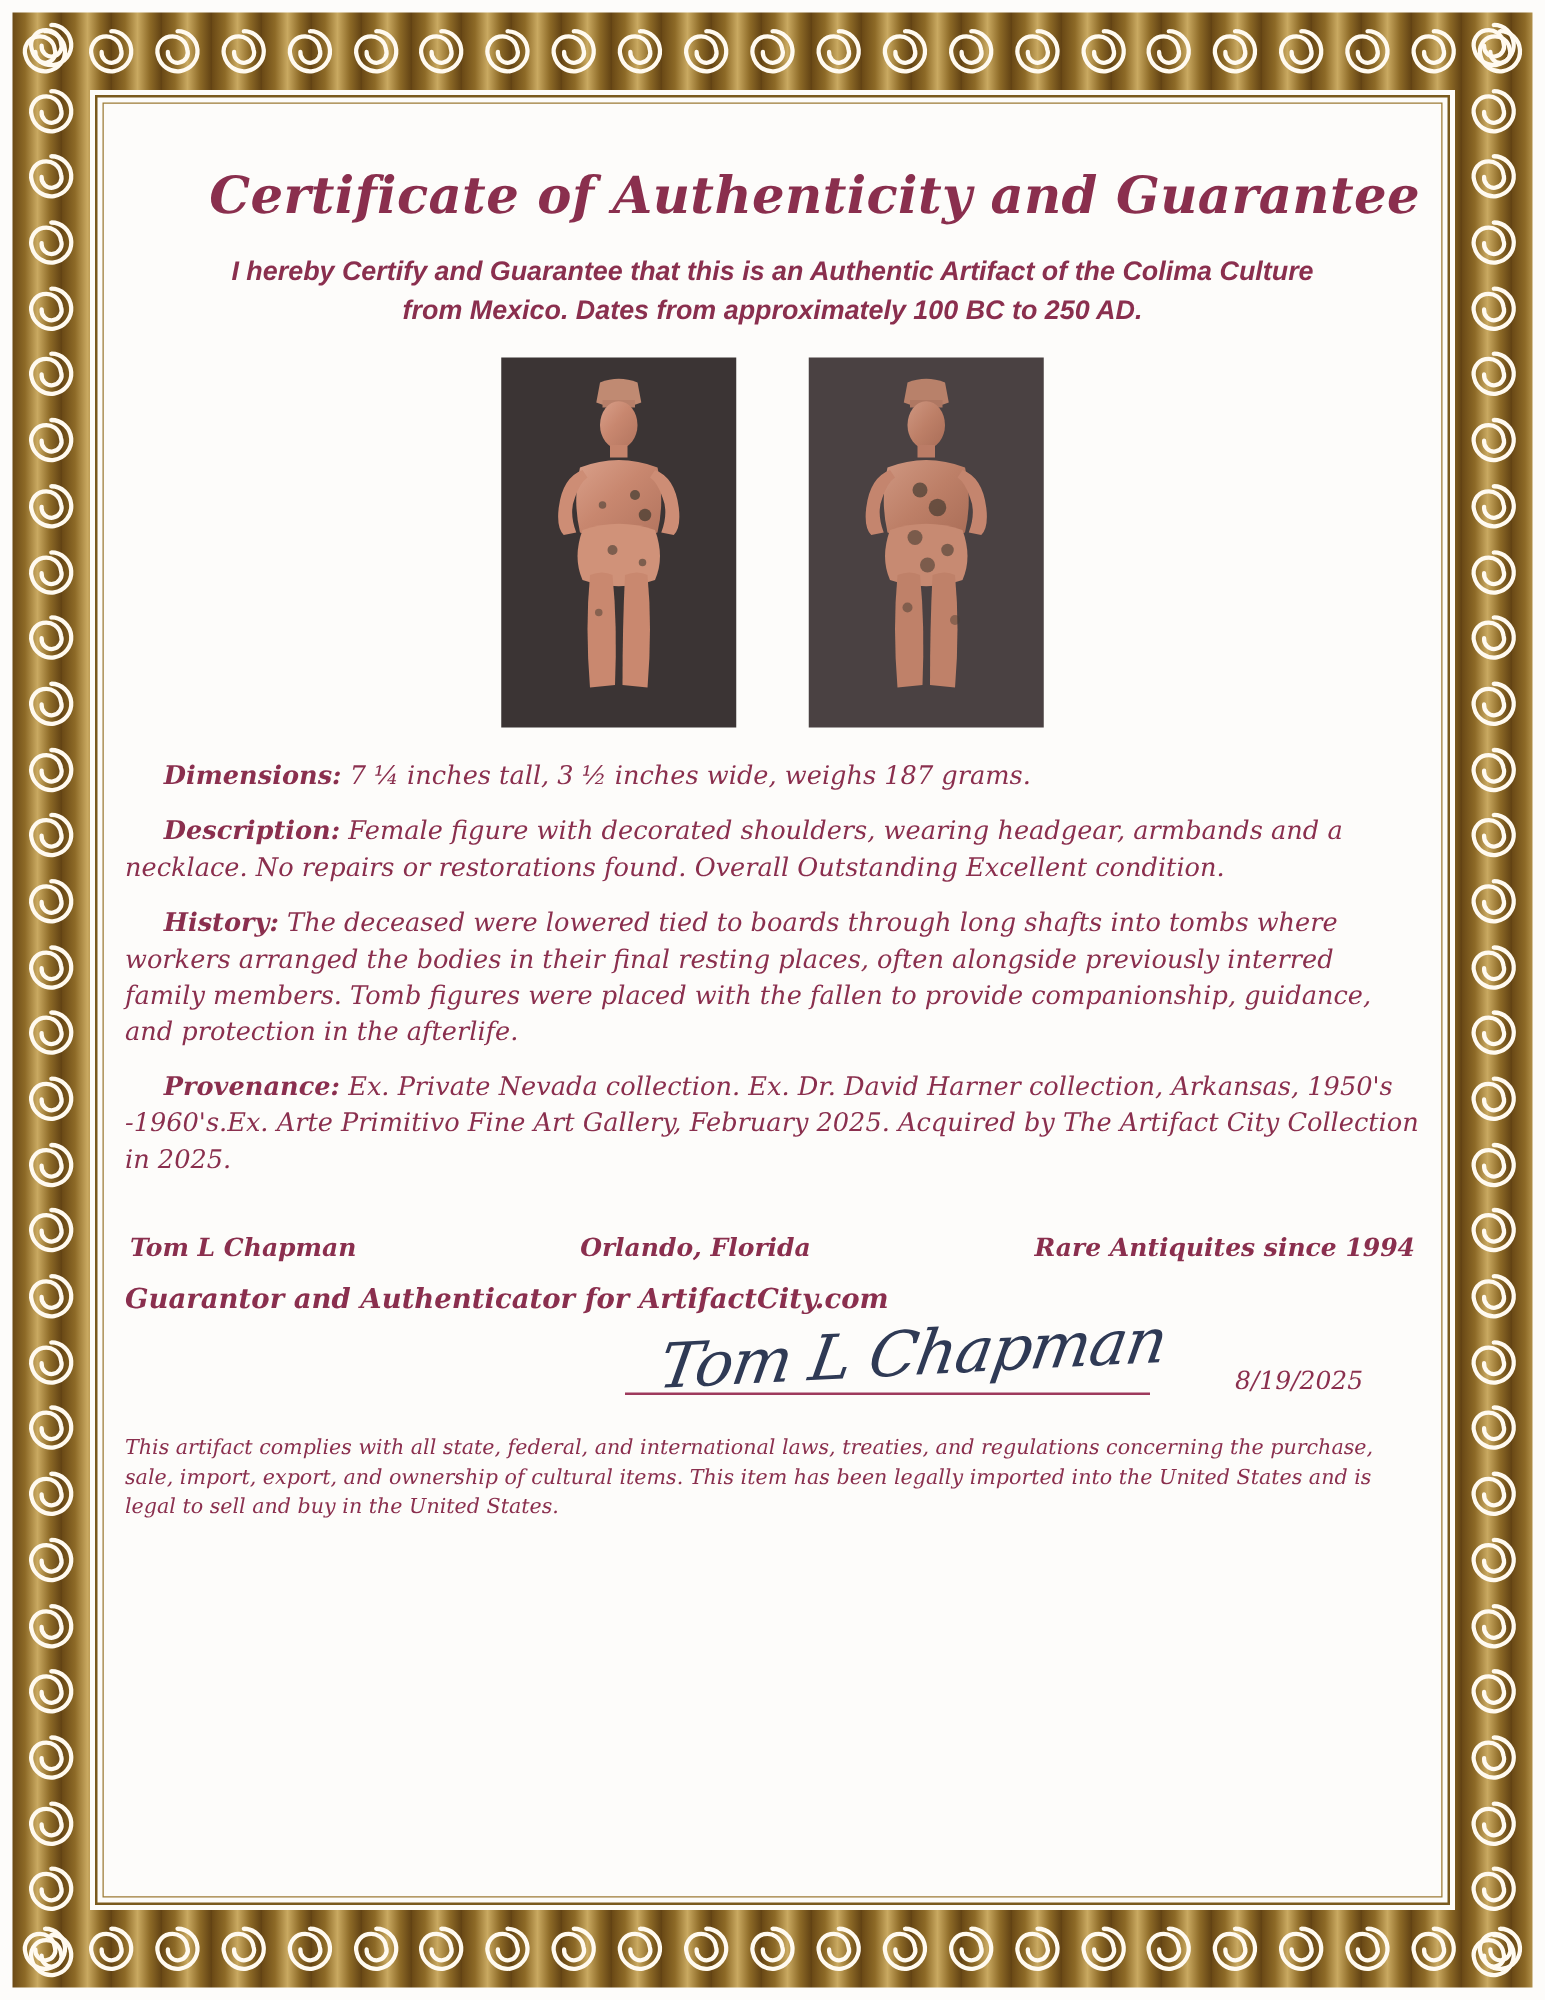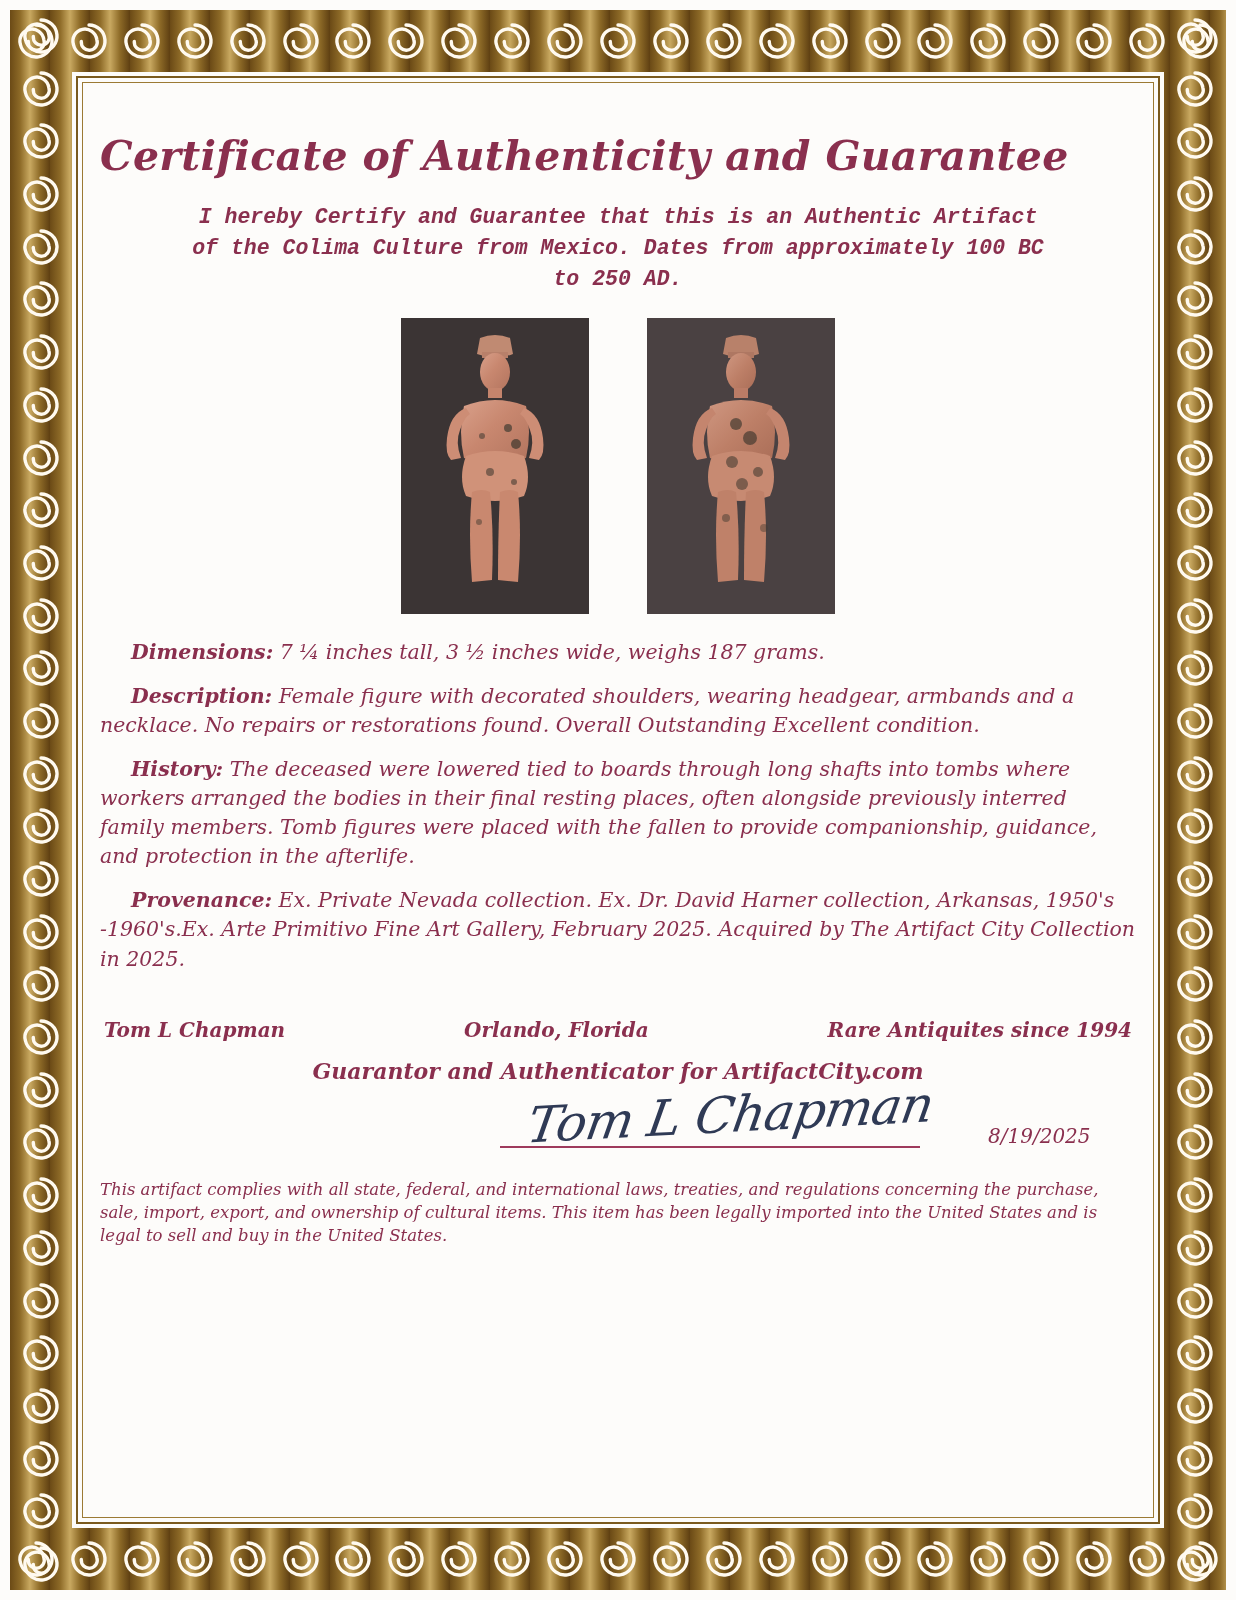--- a/index.html
+++ b/index.html
@@ -84,35 +84,35 @@
   .content {
     position: absolute;
     top: 96px;
     left: 100px;
     right: 100px;
     bottom: 96px;
     color: #8e3050;
   }
 
   .title {
-    text-align: left;
+    text-align: right;
     font-family: "DejaVu Serif", serif;
     font-style: italic;
     font-weight: bold;
     font-size: 41px;
     color: #8a2f4e;
     letter-spacing: 0.3px;
     margin-top: 36px;
   }
 
   .subtitle {
     margin: 22px auto 0 auto;
     width: 84%;
     text-align: center;
-    font-family: Liberation Mono, monospace;
+    font-family: Liberation Sans, sans-serif;
     font-style: italic;
     font-weight: bold;
     font-size: 21.5px;
     line-height: 1.45;
     color: #8a2f4e;
   }
 
   
   .photos {
     display: flex;
@@ -161,21 +161,20 @@
     align-items: baseline;
     margin-top: 44px;
     padding: 0 4px 0 4px;
     font-family: "DejaVu Serif", serif;
     font-style: italic;
     font-weight: bold;
     font-size: 20px;
     color: #8a2f4e;
   }
   .guarantor {
-    text-align: center;
     font-family: "DejaVu Serif", serif;
     font-style: italic;
     font-weight: bold;
     font-size: 22px;
     margin-top: 16px;
     color: #8a2f4e;
   }
 
   .signature-area {
     position: relative;

